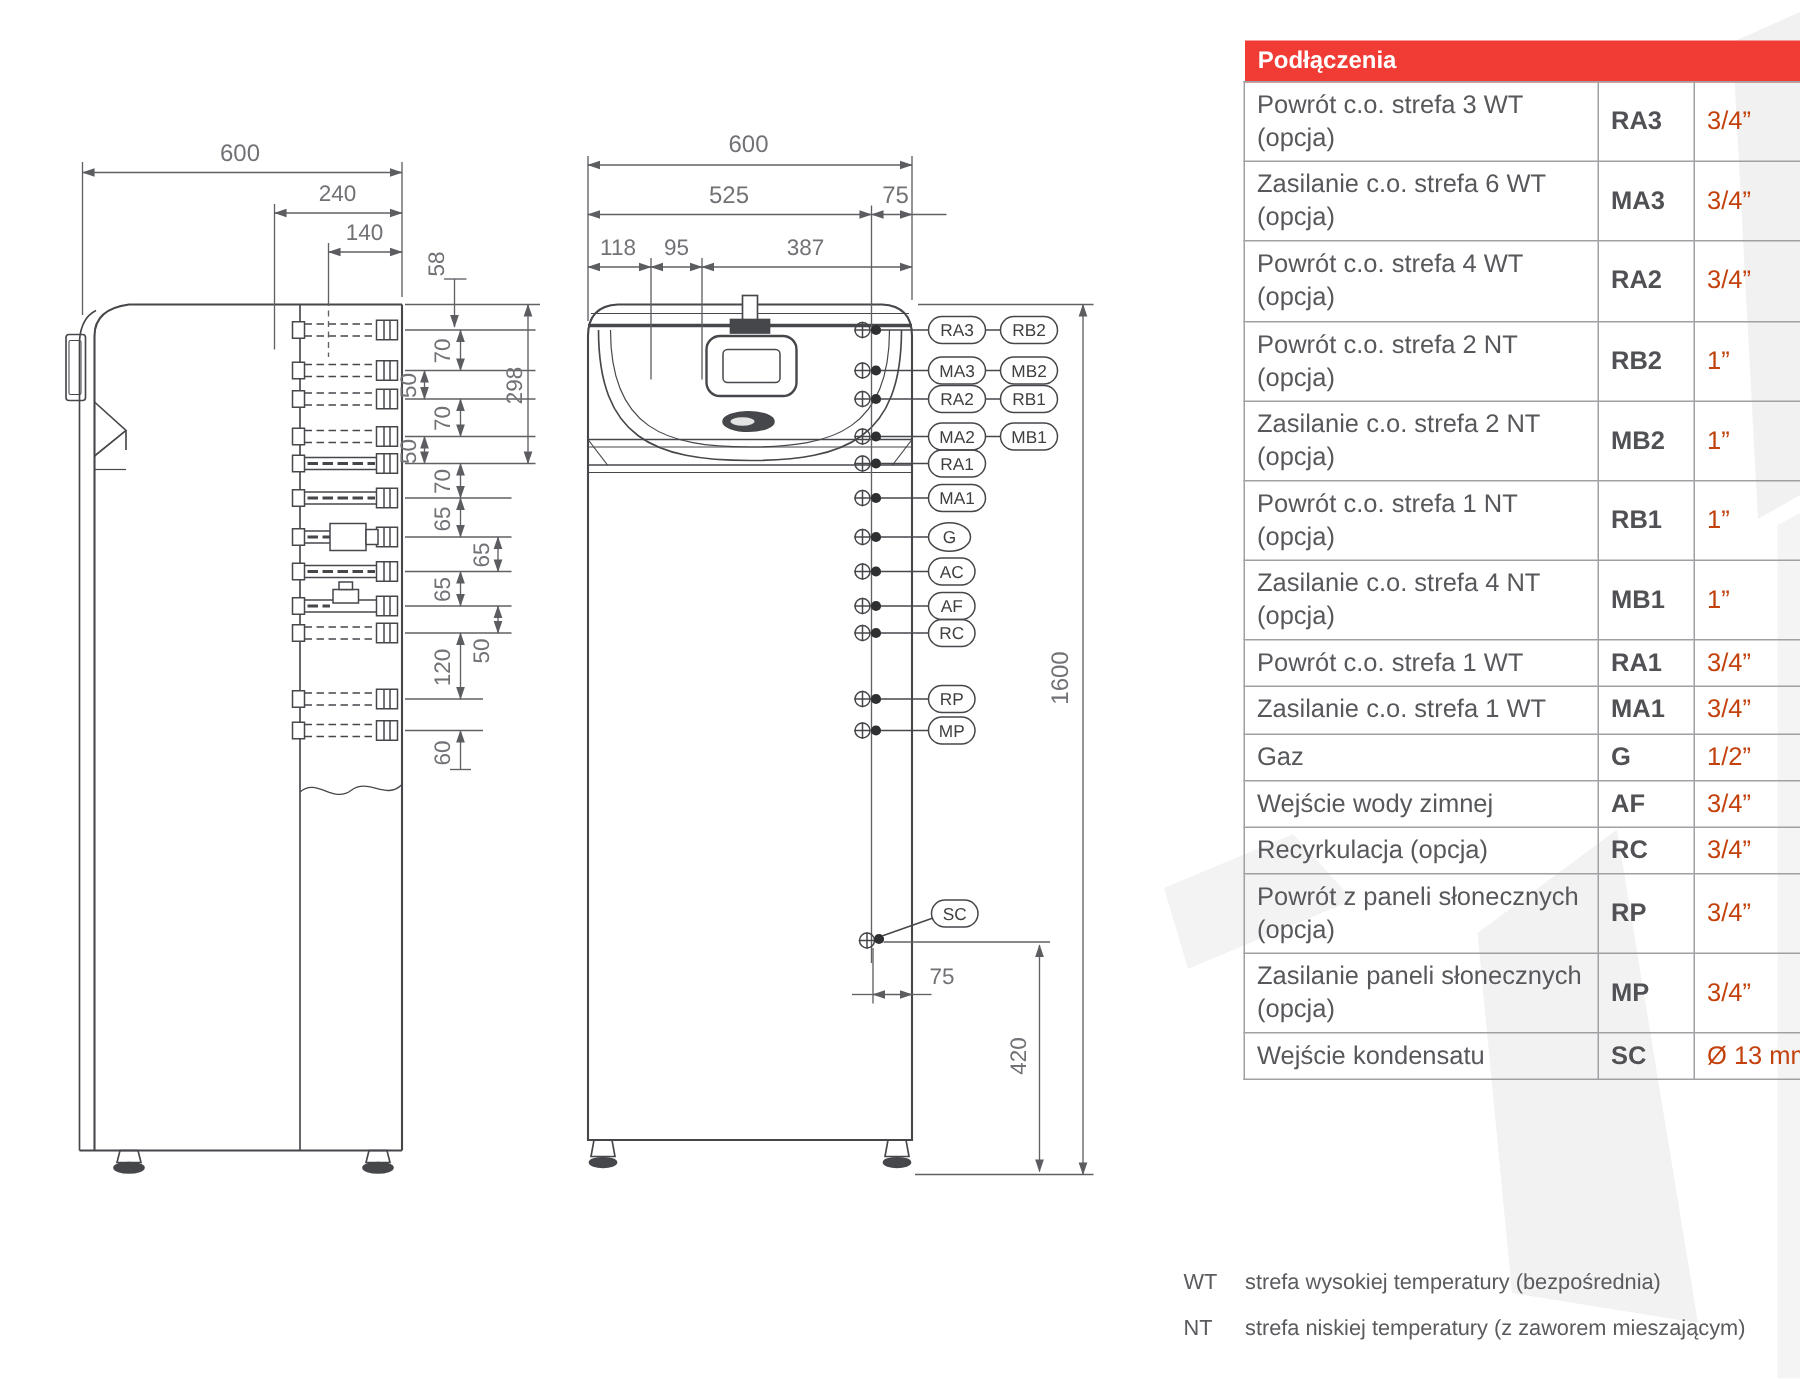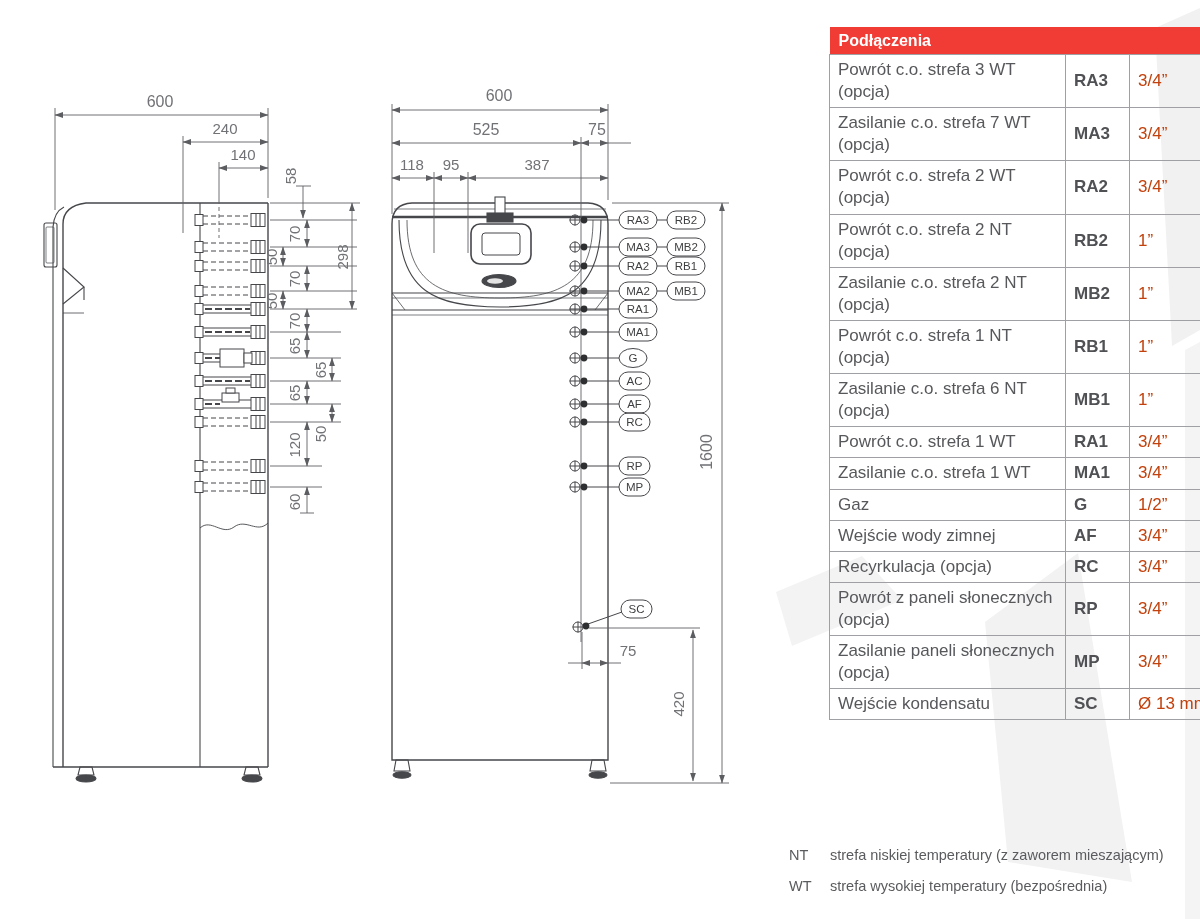--- a/index.html
+++ b/index.html
@@ -472,46 +472,46 @@
     <tbody>
         <tr>
       <th colspan="3">Podłączenia</th>
     </tr>
     <tr>
           <td class="desc">Powrót c.o. strefa 3 WT (opcja)</td>
           <td class="code">RA3</td>
           <td class="size">3/4”</td>
         </tr>
     <tr>
-          <td class="desc">Zasilanie c.o. strefa 7 WT (opcja)</td>
+          <td class="desc">Zasilanie c.o. strefa 6 WT (opcja)</td>
           <td class="code">MA3</td>
           <td class="size">3/4”</td>
         </tr>
     <tr>
-          <td class="desc">Powrót c.o. strefa 2 WT (opcja)</td>
+          <td class="desc">Powrót c.o. strefa 4 WT (opcja)</td>
           <td class="code">RA2</td>
           <td class="size">3/4”</td>
         </tr>
     <tr>
           <td class="desc">Powrót c.o. strefa 2 NT (opcja)</td>
           <td class="code">RB2</td>
           <td class="size">1”</td>
         </tr>
     <tr>
           <td class="desc">Zasilanie c.o. strefa 2 NT (opcja)</td>
           <td class="code">MB2</td>
           <td class="size">1”</td>
         </tr>
     <tr>
           <td class="desc">Powrót c.o. strefa 1 NT (opcja)</td>
           <td class="code">RB1</td>
           <td class="size">1”</td>
         </tr>
     <tr>
-          <td class="desc">Zasilanie c.o. strefa 6 NT (opcja)</td>
+          <td class="desc">Zasilanie c.o. strefa 4 NT (opcja)</td>
           <td class="code">MB1</td>
           <td class="size">1”</td>
         </tr>
     <tr>
           <td class="desc">Powrót c.o. strefa 1 WT</td>
           <td class="code">RA1</td>
           <td class="size">3/4”</td>
         </tr>
     <tr>
           <td class="desc">Zasilanie c.o. strefa 1 WT</td>
@@ -546,21 +546,21 @@
     <tr>
           <td class="desc">Wejście kondensatu</td>
           <td class="code">SC</td>
           <td class="size">Ø 13 mm</td>
         </tr>
   </tbody>
     </table>
 </div>
 
 <div class="footnotes">
+  <div class="fnrow">
+    <span class="fncode">WT</span>
+    <span>strefa wysokiej temperatury (bezpośrednia)</span>
+  </div>
   <div class="fnrow">
     <span class="fncode">NT</span>
     <span>strefa niskiej temperatury (z zaworem mieszającym)</span>
   </div>
-  <div class="fnrow">
-    <span class="fncode">WT</span>
-    <span>strefa wysokiej temperatury (bezpośrednia)</span>
-  </div>
 </div>
 
 </body></html>

